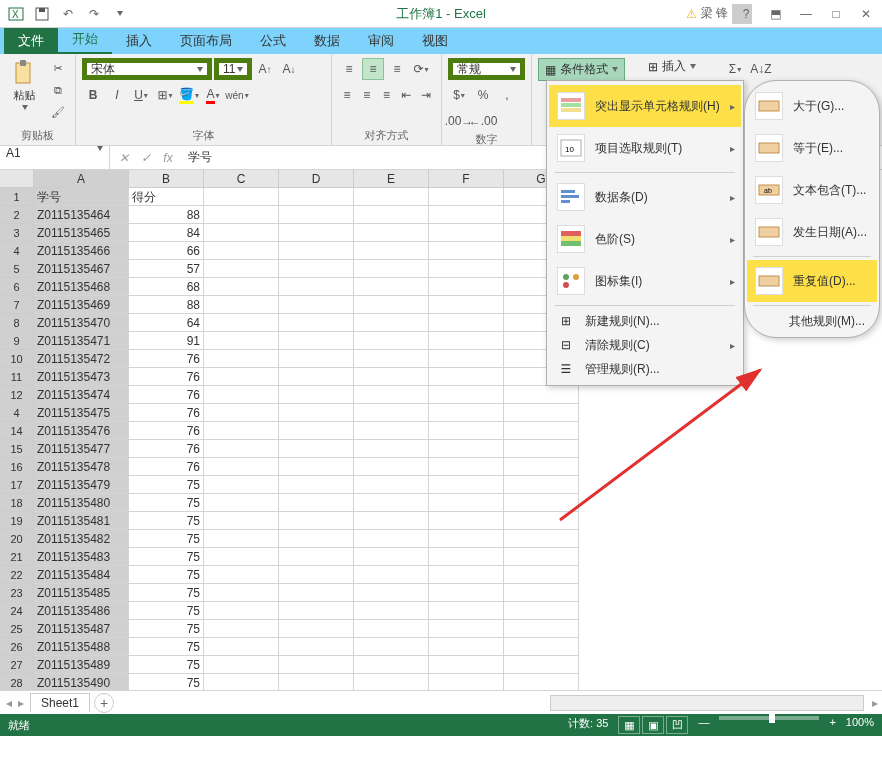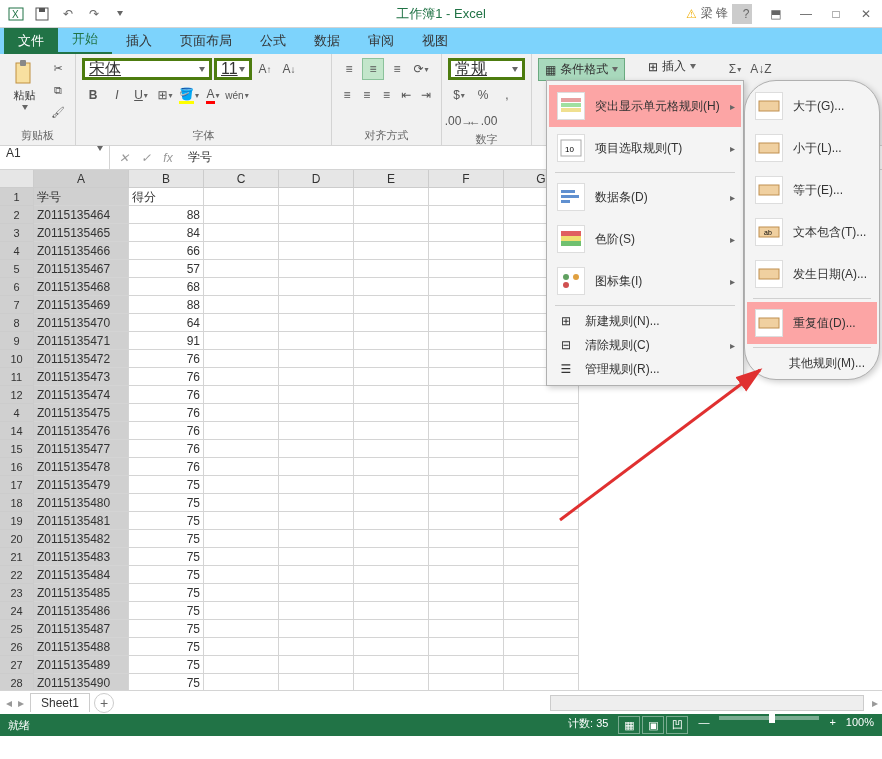--- a/index.html
+++ b/index.html
@@ -26,21 +26,21 @@
 .ribbon { height: 92px; background: #f1f1f1; border-bottom: 1px solid #d4d4d4; display: flex; }
 .group { border-right: 1px solid #d4d4d4; padding: 4px 6px 2px 6px; display: flex; flex-direction: column; justify-content: space-between; }
 .group-label { text-align: center; font-size: 11px; color: #666; }
 .group-content { flex: 1; display: flex; align-items: flex-start; gap: 4px; }
 .bigbtn { width: 40px; display: flex; flex-direction: column; align-items: center; gap: 2px; font-size: 11px; color: #333; }
 .bigbtn .ico { width: 28px; height: 28px; display: flex; align-items: center; justify-content: center; }
 .smallcol { display: flex; flex-direction: column; gap: 2px; }
 .smallbtn { width: 22px; height: 20px; display: flex; align-items: center; justify-content: center; font-size: 11px; color: #555; }
 .fontbox { display: flex; flex-direction: column; gap: 4px; }
 .fontrow { display: flex; gap: 2px; align-items: center; }
-.combo { height: 22px; border: 3px solid #4d7c0f; background: #fff; display: flex; align-items: center; padding: 0 4px; font-size: 16px; text-decoration: underline; }
+.combo { height: 22px; border: 5px solid #4d7c0f; background: #fff; display: flex; align-items: center; padding: 0 4px; font-size: 12px; }
 .fontname { width: 130px; }
 .fontsize { width: 38px; }
 .rbtn { width: 22px; height: 22px; border: 1px solid transparent; display: flex; align-items: center; justify-content: center; font-size: 12px; color: #555; }
 .rbtn.active { background: #c3e6cb; border-color: #8bc29b; }
 .dd-arrow::after { content: "▾"; font-size: 8px; margin-left: 1px; color: #666; }
 .cf-active { background: #a8d8bc; border: 1px solid #6aaa80; padding: 2px 6px; display: flex; align-items: center; gap: 4px; }
 
 
 .fbar { height: 24px; border-bottom: 1px solid #d4d4d4; display: flex; align-items: center; }
 .namebox { width: 110px; border-right: 1px solid #d4d4d4; height: 100%; display: flex; align-items: flex-start; padding: 0 6px; }
@@ -78,21 +78,21 @@
 .vb { width: 22px; height: 18px; border: 1px solid rgba(255,255,255,0.4); display: flex; align-items: center; justify-content: center; }
 .zoomslider { width: 100px; height: 4px; background: rgba(255,255,255,0.4); position: relative; }
 .zoomthumb { position: absolute; left: 50%; top: -3px; width: 6px; height: 10px; background: #fff; }
 
 
 .menu { position: absolute; background: #f4f4f4; border: 1px solid #b0b0b0; box-shadow: 2px 2px 6px rgba(0,0,0,0.2); padding: 4px 2px; }
 .menu1 { left: 546px; top: 80px; width: 198px; }
 .menu2 { left: 744px; top: 80px; width: 136px; border-radius: 32px; }
 .mitem { display: flex; align-items: center; height: 42px; padding: 0 8px; gap: 10px; font-size: 12px; position: relative; }
 .mitem.small { height: 24px; }
-.mitem.highlighted { background: #fca5a5; }
+.mitem.highlighted { background: #fde047; }
 .micon { width: 28px; height: 28px; display: flex; align-items: center; justify-content: center; border: 1px solid #ddd; background: #fff; }
 .micon.small { width: 18px; height: 18px; border: none; background: transparent; }
 .marrow { position: absolute; right: 6px; font-size: 10px; color: #666; }
 .msep { height: 1px; background: #d0d0d0; margin: 3px 6px; }
 
 
 .arrow-svg { position: absolute; left: 540px; top: 350px; pointer-events: none; }
 
 .triangle-down { width: 0; height: 0; border-left: 3px solid transparent; border-right: 3px solid transparent; border-top: 5px solid #666; display: inline-block; }
 </style>
@@ -703,28 +703,20 @@
         </svg>
       </div>
     <span>大于(G)...</span>
   </div>
   <div class="mitem">
     <div class="micon">
         <svg width="22" height="18">
           <rect x="1" y="4" width="20" height="10" fill="#f0d0a0" stroke="#c09050"></rect>
         </svg>
       </div>
-    <span>小于(L)...</span>
-  </div>
-  <div class="mitem">
-    <div class="micon">
-        <svg width="22" height="18">
-          <rect x="1" y="4" width="20" height="10" fill="#f0d0a0" stroke="#c09050"></rect>
-        </svg>
-      </div>
     <span>等于(E)...</span>
   </div>
   <div class="mitem">
     <div class="micon">
         <svg width="22" height="18">
           <rect x="1" y="4" width="20" height="10" fill="#f0d0a0" stroke="#c09050"></rect>
           <text x="6" y="12" font-size="7">ab</text>
         </svg>
       </div>
     <span>文本包含(T)...</span>

